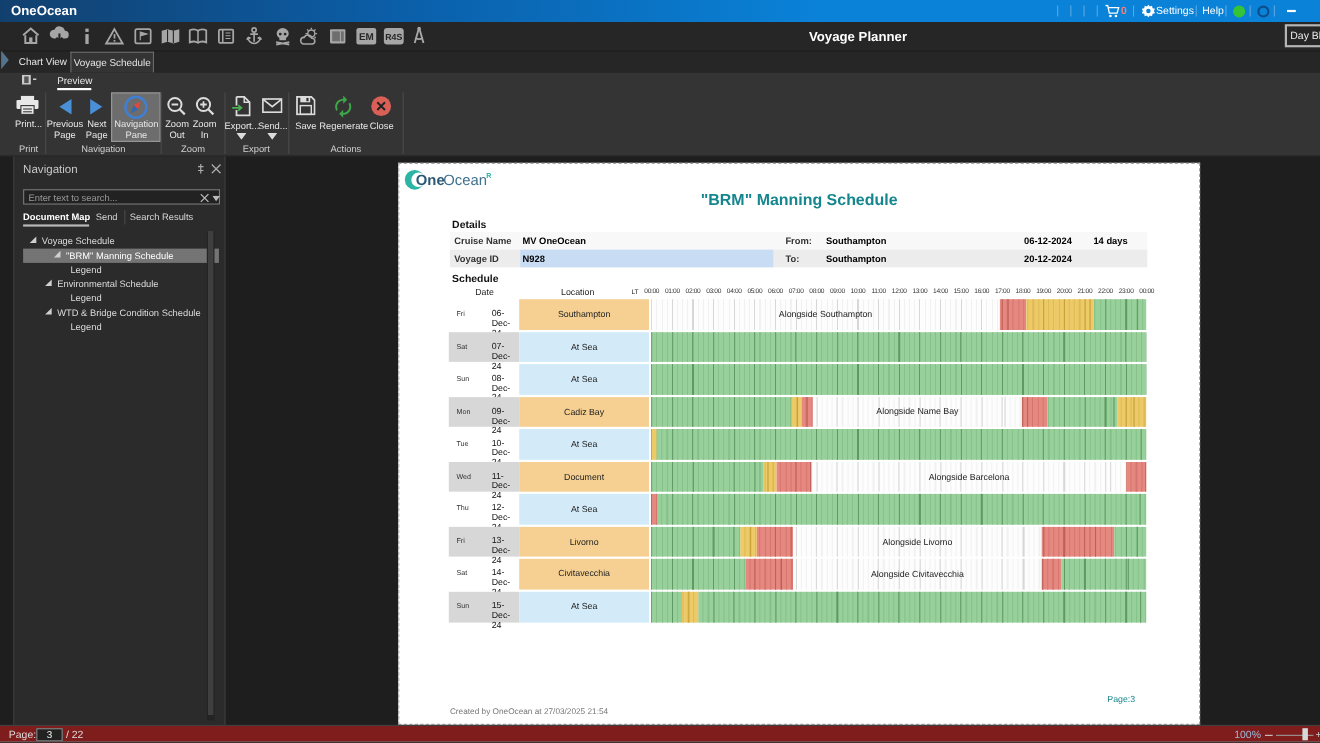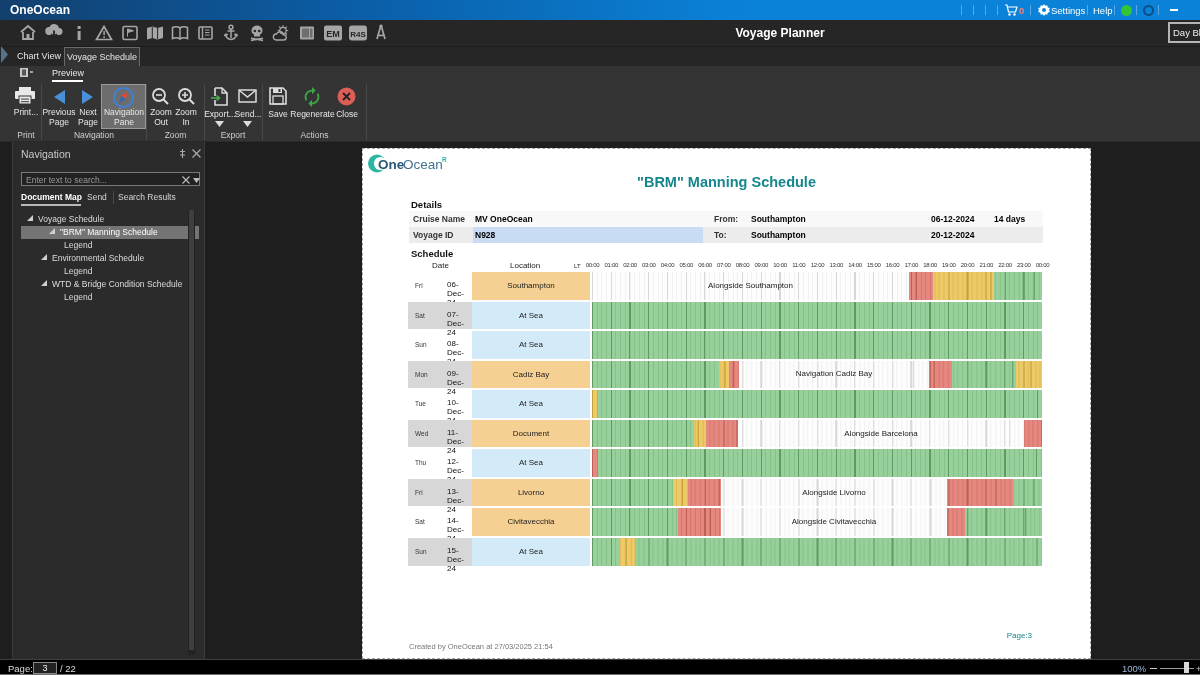--- a/index.html
+++ b/index.html
@@ -57,21 +57,21 @@
   font-size:8.5px; line-height:13px; }
 .tmark { display:inline-block; width:0; height:0;
   border-bottom:6px solid #d0d0d0; border-left:6px solid transparent;
   margin-right:5px; position:relative; top:-1px; }
 #navscroll { position:absolute; right:9px; top:68px; width:7px; height:445px;
   background:#232323; }
 #navscroll .thumb { position:absolute; left:1px; top:0px; width:5px; height:440px;
   background:#3f3f3f; }
 
 
-#statusbar { left:0; top:659px; width:1200px; height:16px; background:#000000;
+#statusbar { left:0; top:659px; width:1200px; height:16px; background:#7f1d1d;
   border-top:1px solid #3f3f3f; border-bottom:1.5px solid #6e6e6e; color:#ddd; font-size:9.5px; }
 
 
 #page { left:362px; top:148px; width:729px; height:511px; background:#fff;
   color:#000; }
 #doctitle { position:absolute; left:0; top:26px; width:729px; text-align:center;
   color:#15868d; font-size:14.5px; font-weight:bold; }
 .h2 { position:absolute; font-size:9.5px; font-weight:bold; color:#111; }
 .drow { position:absolute; left:47px; width:634px; height:16px; font-size:8.5px; }
 .drow span { position:absolute; top:3px; white-space:nowrap;font-weight:bold; }
@@ -442,21 +442,21 @@
 <div class="grow" style="top:212.65px;height:27.6px">
   <div class="daycell g">
           <span class="dow">Mon</span>
           <span class="ddate">09-Dec-24</span>
         </div>
   <div class="loccell port">Cadiz Bay</div>
   <div class="seg green" style="left:184px;width:127.00px;background-position:-0.00px 0"></div>
         <div class="seg yel" style="left:311px;width:10.00px;background-position:-14.50px 0"></div>
         <div class="seg red" style="left:321px;width:10.00px;background-position:-5.75px 0"></div>
         <div class="seg white" style="left:331px;width:190.00px;background-position:-15.75px 0">
-          <span class="segtxt">Navigation Cadiz Bay</span>
+          <span class="segtxt">Alongside Name Bay</span>
         </div>
         <div class="seg red" style="left:521px;width:23.00px;background-position:-18.25px 0"></div>
         <div class="seg green" style="left:544px;width:64.00px;background-position:-3.75px 0"></div>
         <div class="seg yel" style="left:608px;width:26.00px;background-position:-11.50px 0"></div>
   <div class="gridlines"></div>
 </div>
 <div class="grow" style="top:242.20px;height:27.6px">
   <div class="daycell w">
           <span class="dow">Tue</span>
           <span class="ddate">10-Dec-24</span>

